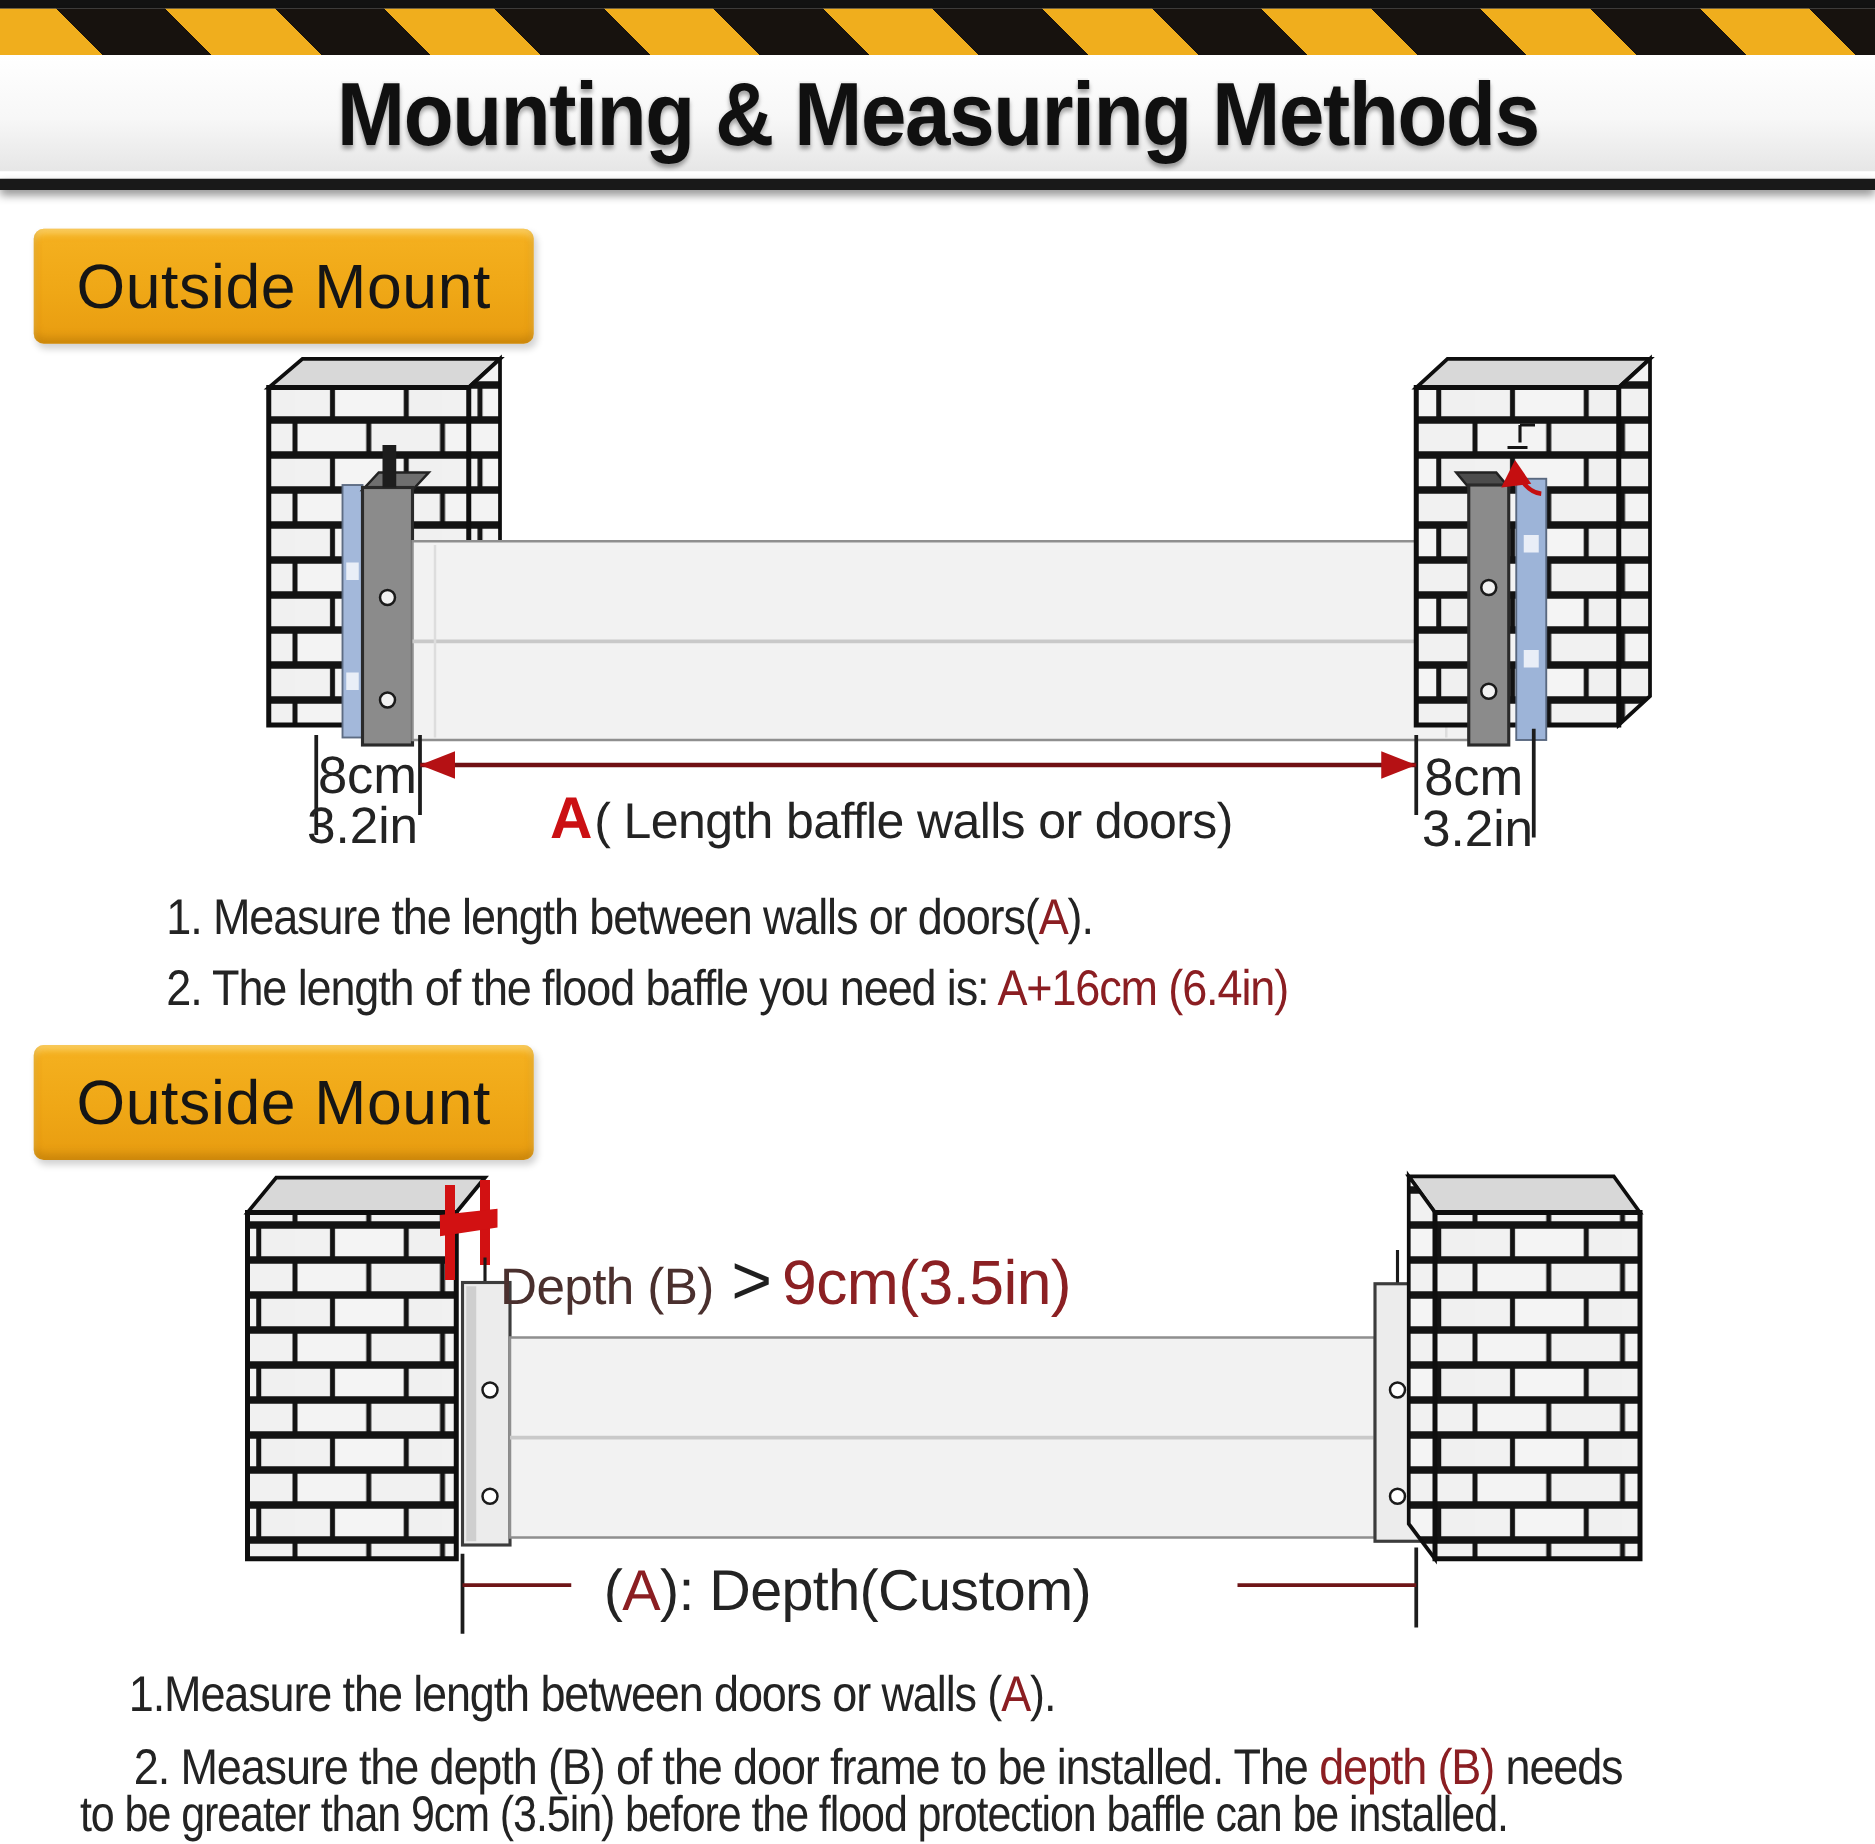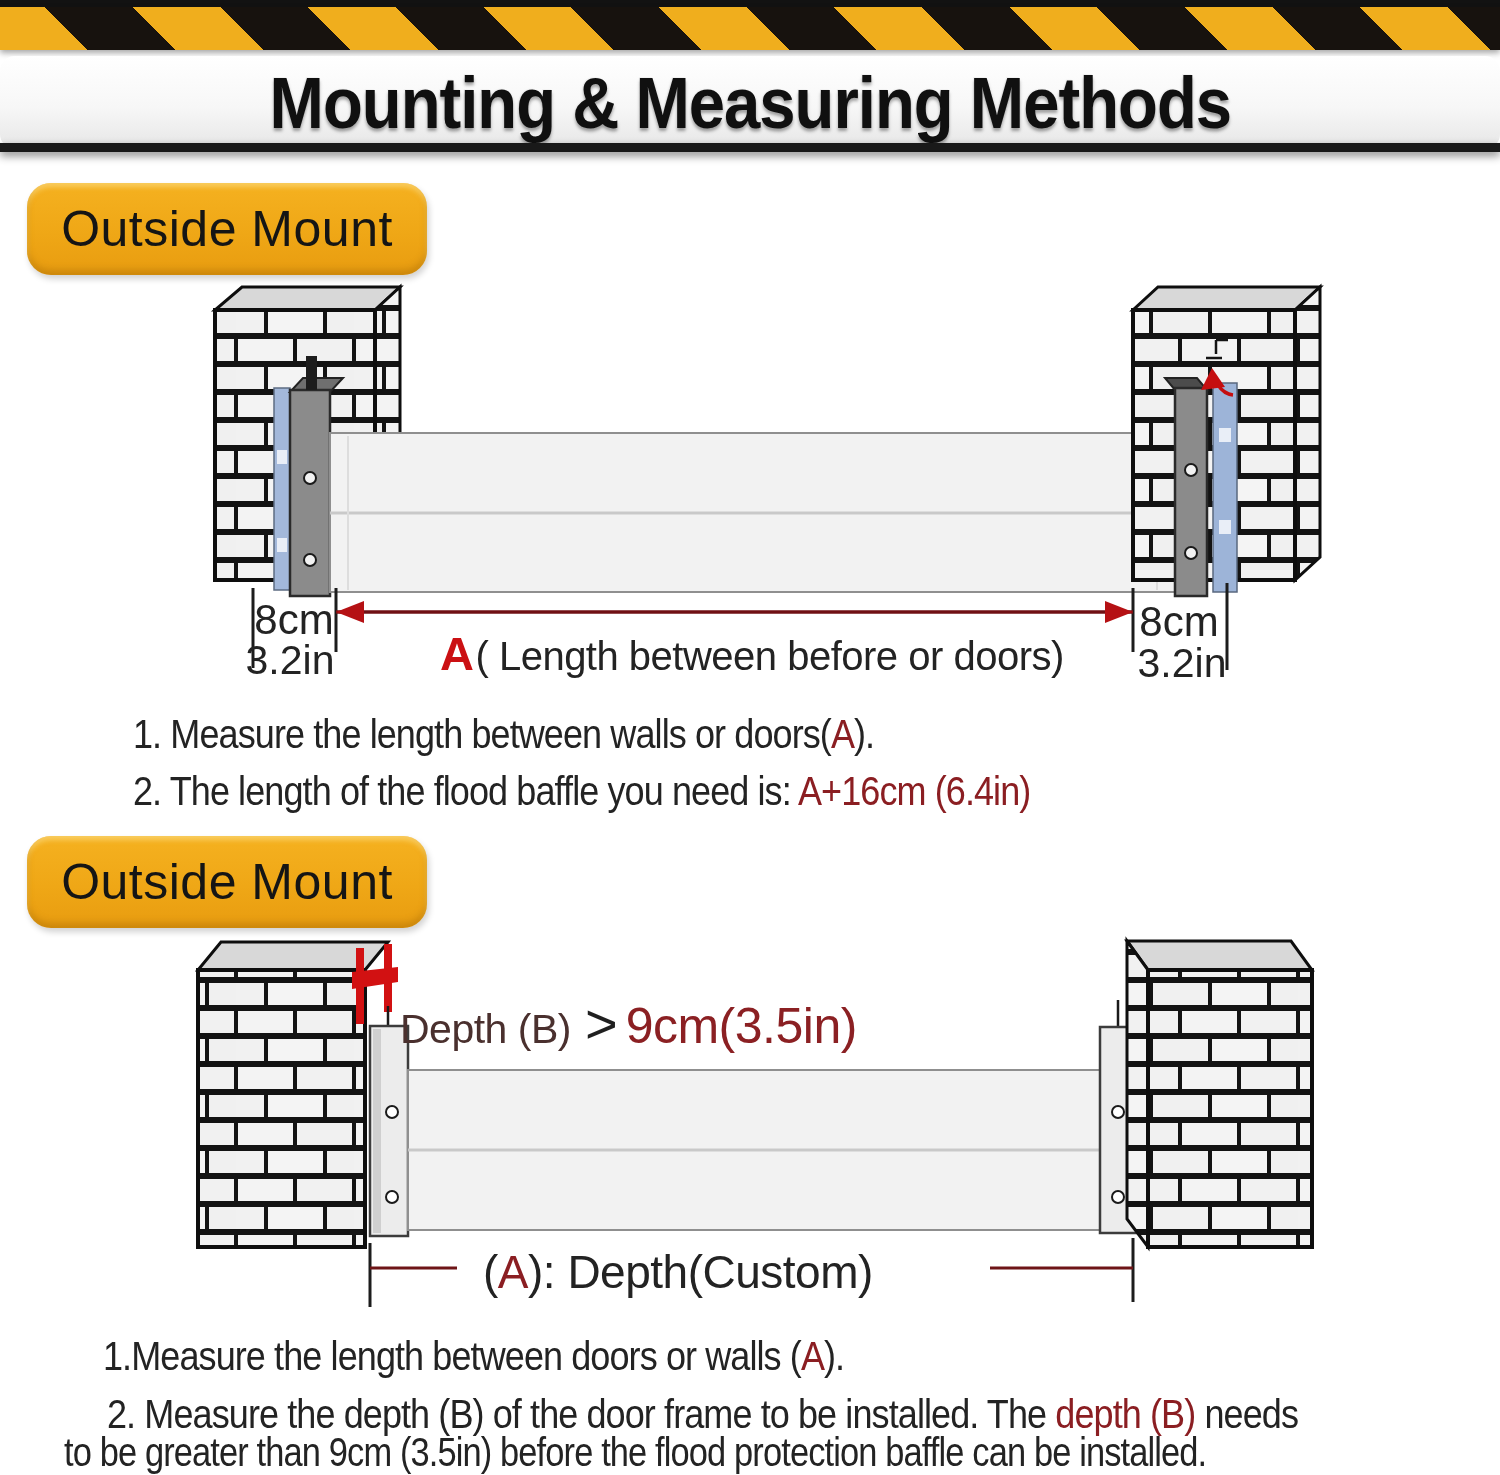--- a/index.html
+++ b/index.html
@@ -4,30 +4,30 @@
 <style>
   html,body{margin:0;padding:0;background:#ffffff;}
   #page{position:relative;width:1500px;height:1475px;background:#ffffff;overflow:hidden;
         font-family:"Liberation Sans", sans-serif;color:#262626;}
 
   
   .top-black{position:absolute;left:0;top:0;width:1500px;height:7px;background:#121212;}
   .hazard{position:absolute;left:0;top:7px;width:1500px;height:43px;
           background:repeating-linear-gradient(45deg,#f0ae1d 0 62px,#17120e 62px 124px);
           box-shadow:0 3px 6px rgba(0,0,0,.35);}
-  .title-band{position:absolute;left:0;top:56px;width:1500px;height:93px;
+  .title-band{position:absolute;left:0;top:44px;width:1500px;height:93px;
           background:linear-gradient(180deg,#ffffff 0%,#f7f7f7 55%,#e6e6e6 100%);
-          display:flex;align-items:center;justify-content:center;border-radius:15px;}
+          display:flex;align-items:center;justify-content:center;}
   .title-band .t{font-size:64px;font-weight:700;letter-spacing:-1px;color:#101010;
           transform:scale(1.02,1.12);text-shadow:0 3px 3px rgba(0,0,0,.35), -1px -1px 0 #f2f2f2;}
   .title-rule{position:absolute;left:0;top:143px;width:1500px;height:9px;background:#191919;
           box-shadow:0 4px 8px rgba(0,0,0,.45);}
 
   
-  .badge{position:absolute;left:27px;width:400px;height:92px;border-radius:24px;
+  .badge{position:absolute;left:27px;width:400px;height:92px;border-radius:8px;
          background:linear-gradient(180deg,#f5b120 0%,#efa716 55%,#e89c10 100%);
          box-shadow:inset 0 -5px 7px rgba(150,95,0,.35), inset 0 4px 5px rgba(255,230,150,.55), 2px 4px 6px rgba(0,0,0,.18);
          display:flex;align-items:center;justify-content:center;}
   .badge .b{font-size:50px;color:#151515;letter-spacing:0.5px;}
 
   
   .lbl{position:absolute;white-space:nowrap;color:#232323;}
   .c{text-align:center;}
   .dim{font-size:42px;}
   .span-label{display:flex;align-items:baseline;font-size:40px;letter-spacing:-0.5px;}
@@ -174,21 +174,21 @@
     </g>
   </svg>
 
   <div class="lbl dim c zt" style="left:249px;top:596px;width:90px;">8cm</div>
   <div class="lbl dim c zt" style="left:240px;top:637px;width:100px;font-size:41px;">3.2in</div>
   <div class="lbl dim c zt" style="left:1134px;top:598px;width:90px;">8cm</div>
   <div class="lbl dim c zt" style="left:1136px;top:640px;width:92px;font-size:41px;">3.2in</div>
 
   <div class="lbl span-label zt" style="left:440px;top:626px;">
     <span class="emA">A</span>
-    <span>( Length between before or doors)</span>
+    <span>( Length baffle walls or doors)</span>
   </div>
 
   <div class="lbl instr zt" style="left:133px;top:712px;">
     <span>1. Measure the length between walls or doors(</span><span class="em">A</span><span>).</span>
   </div>
   <div class="lbl instr zt" style="left:133px;top:769px;">
     <span>2. The length of the flood baffle you need is: </span><span class="em">A+16cm (6.4in)</span>
   </div>
 
   <div class="lbl depth-line zt" style="left:400px;top:950px;">

